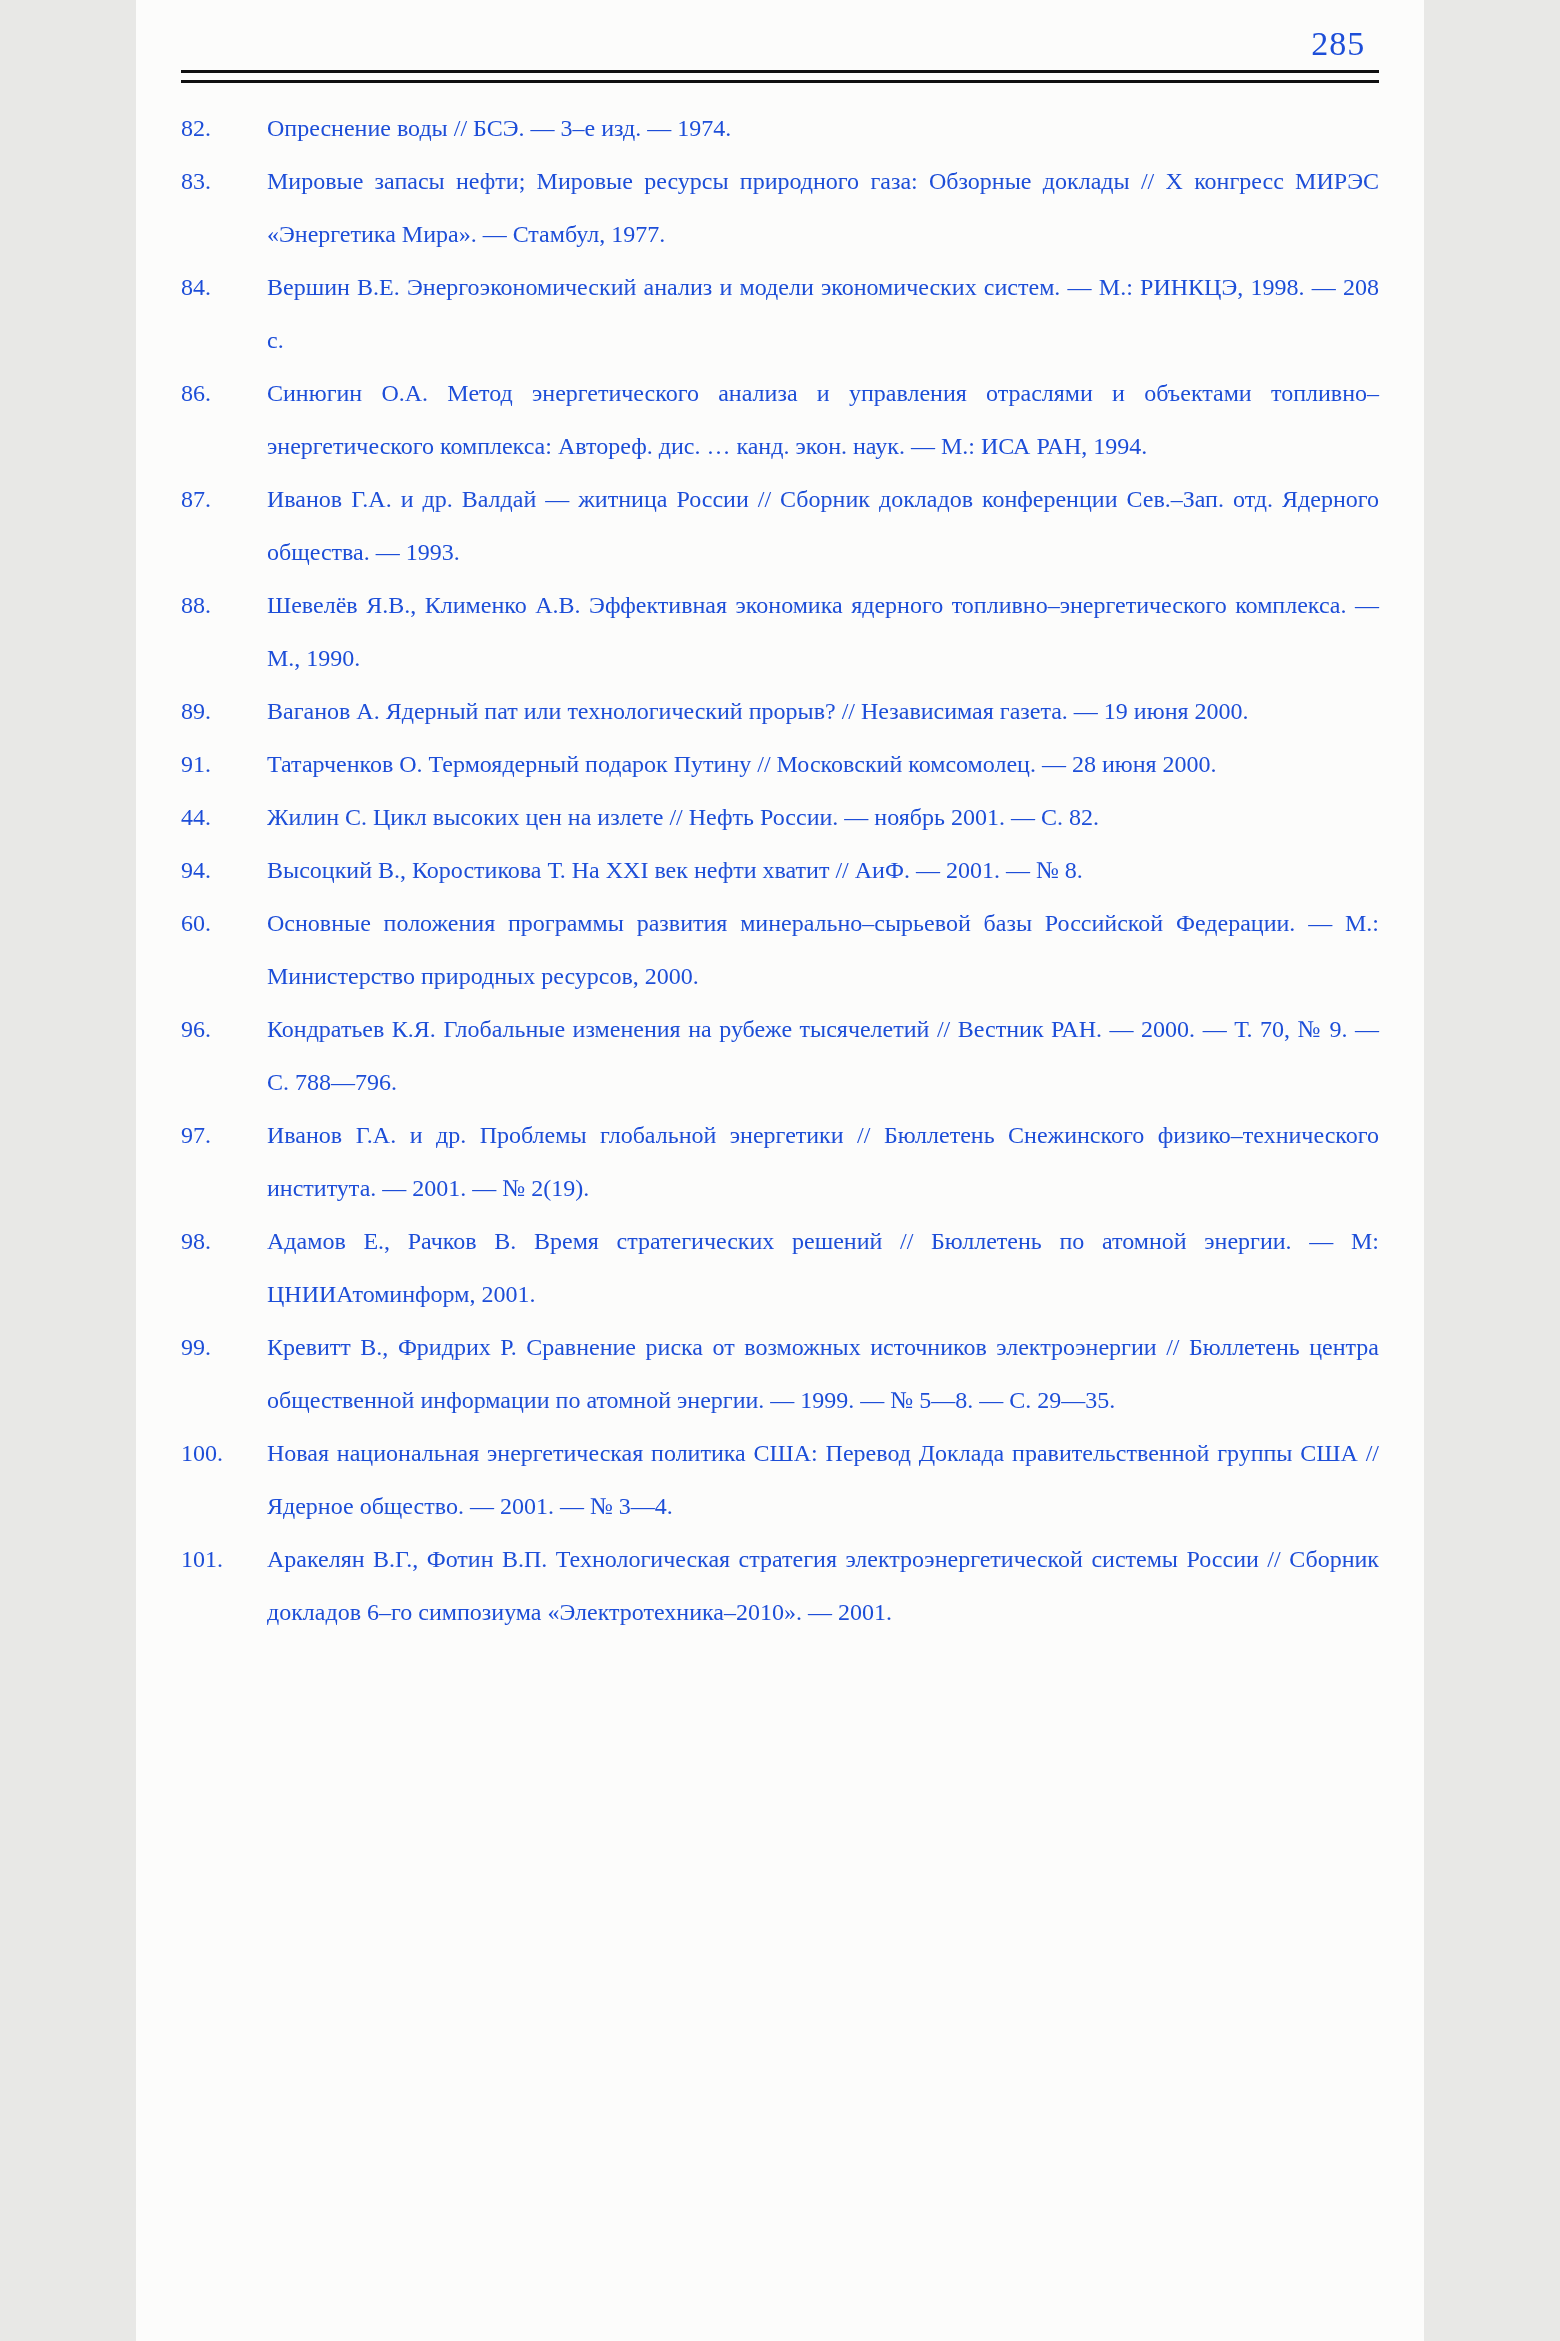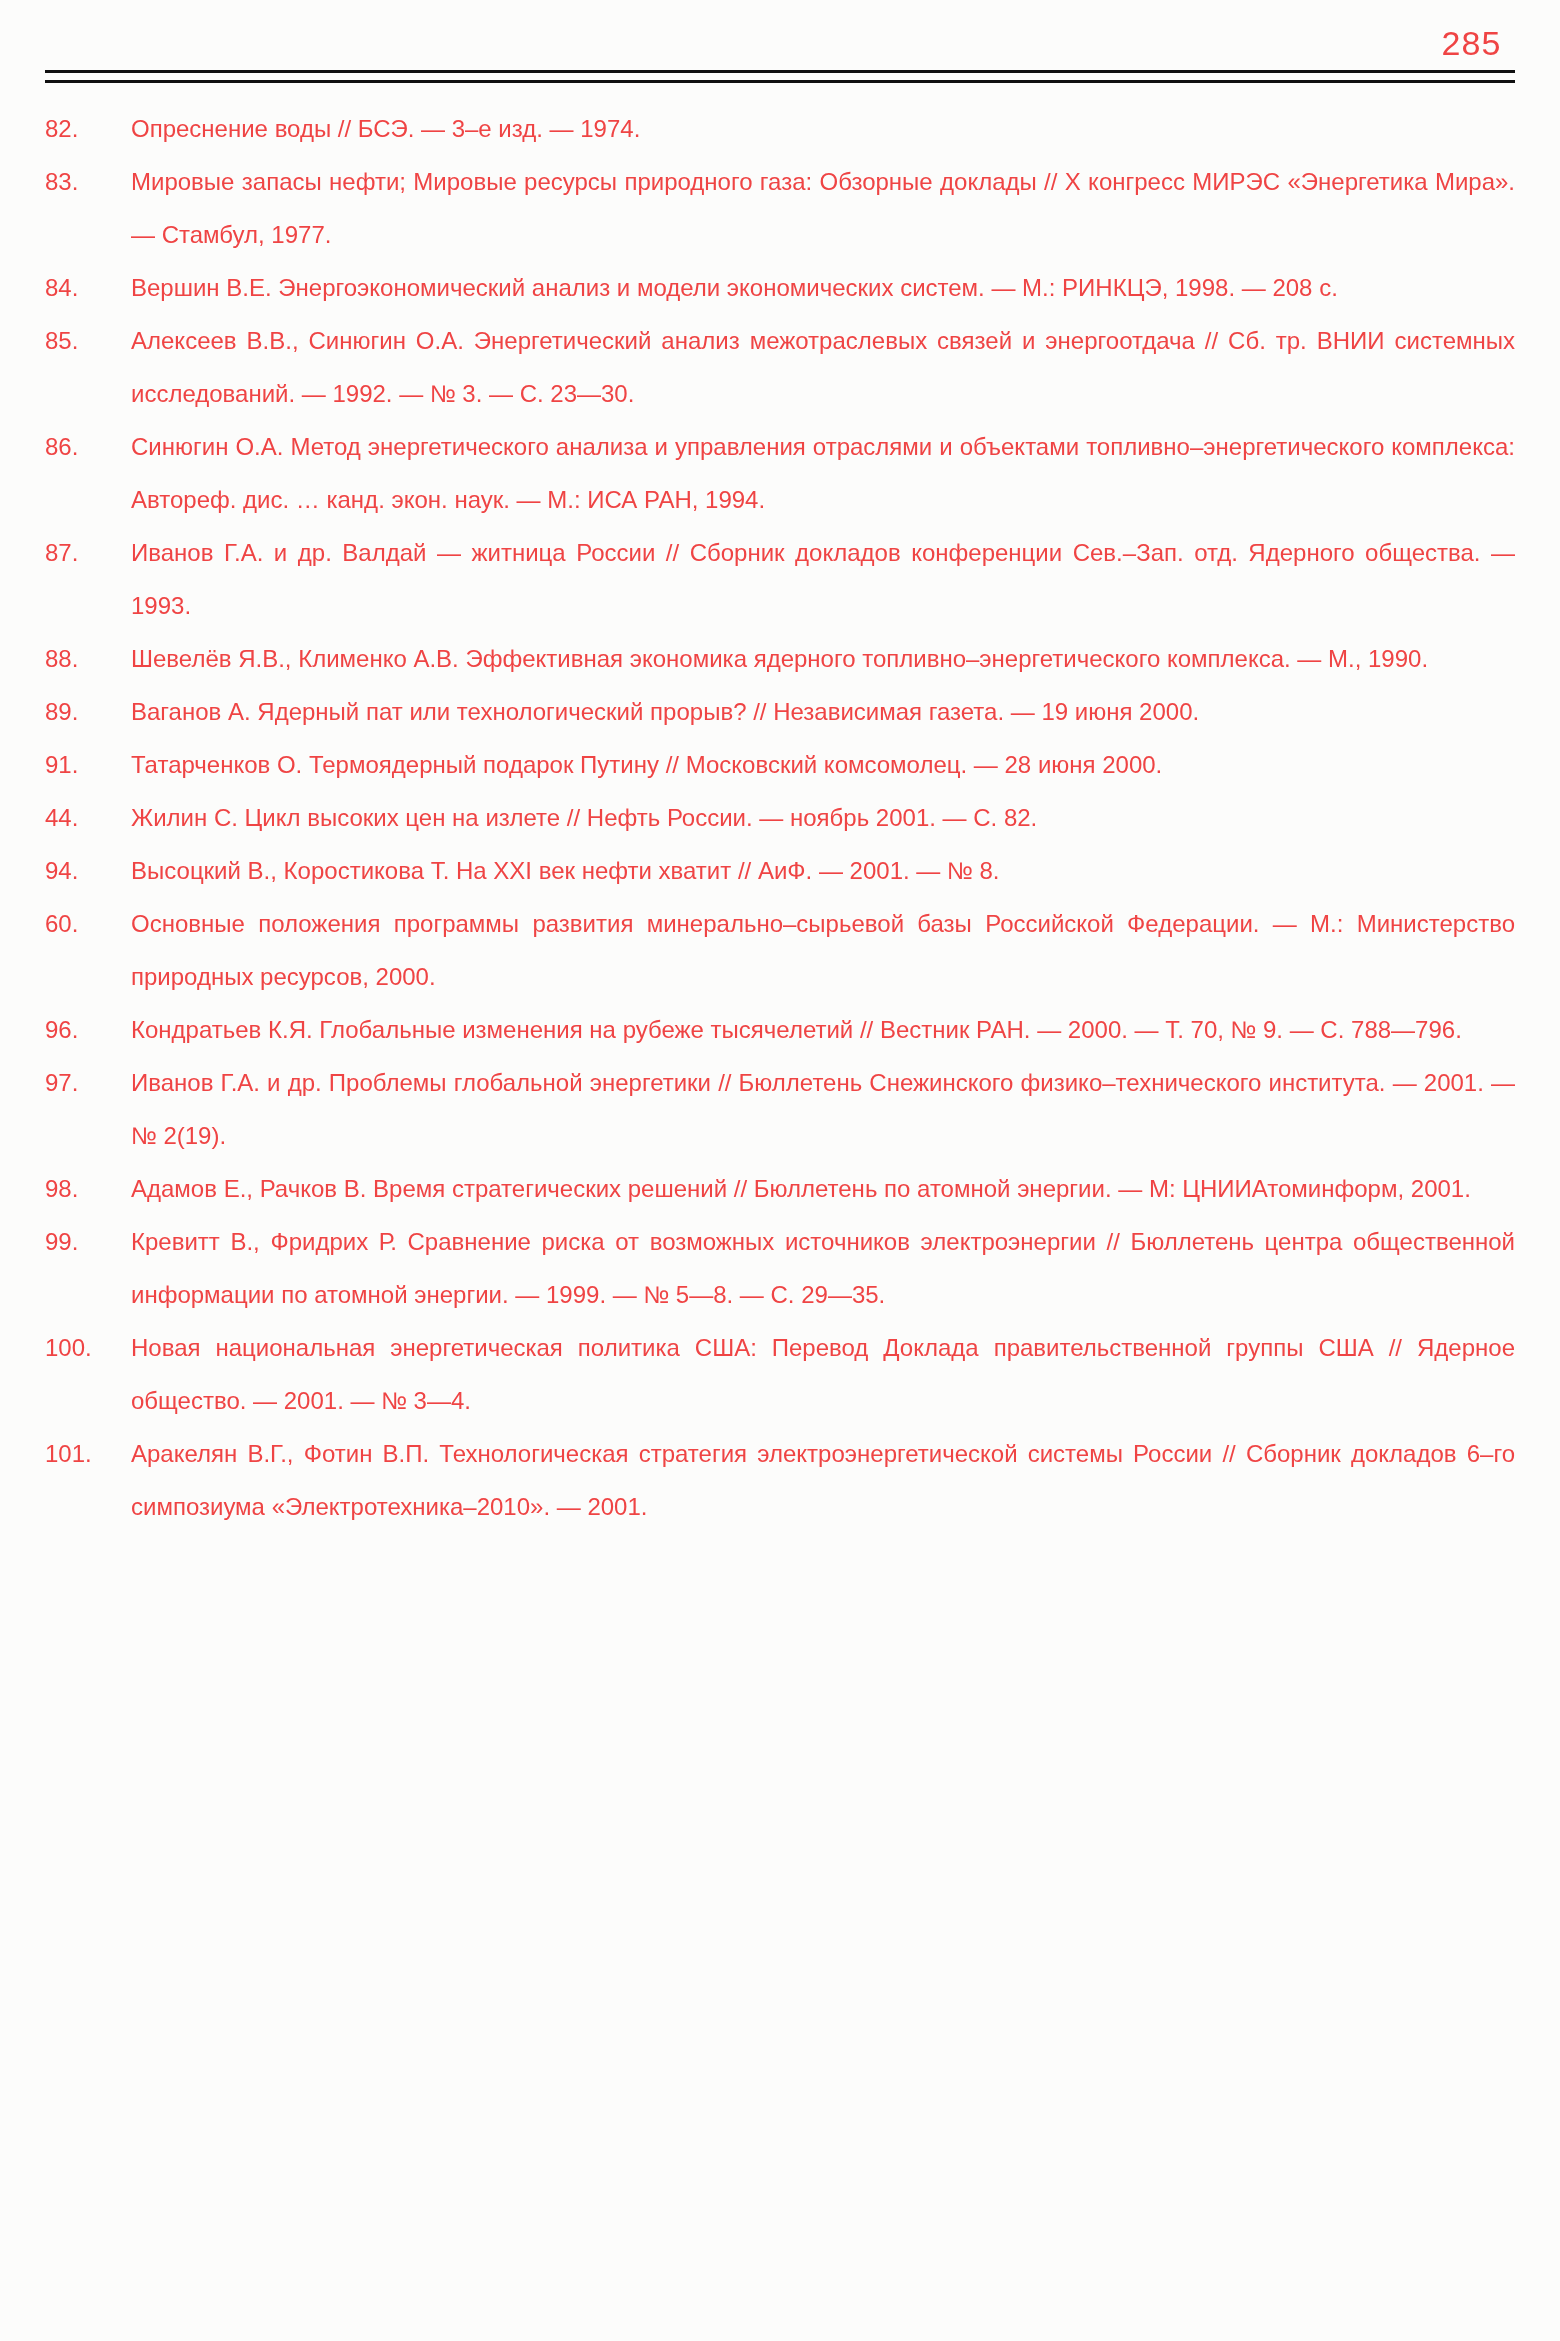--- a/index.html
+++ b/index.html
@@ -2,28 +2,28 @@
 <html><head>
 <meta charset="utf-8">
 <style>
   html, body {
     margin: 0;
     padding: 0;
     background: #e8e8e6;
   }
   .page {
     position: relative;
-    width: 1560px;
+    width: 1288px;
     height: 2342px;
     margin: 0 auto;
     background: #fcfcfb;
     box-sizing: border-box;
     padding: 21.5px 45px 19.5px 45px;
-    font-family: Liberation Sans, sans-serif;
-    color: #ef4444;
+    font-family: Liberation Serif, serif;
+    color: #1d4ed8;
     overflow: hidden;
   }
   .page-header {
     text-align: right;
     padding-right: 13.7px;
     font-size: 34px;
     line-height: 43px;
     height: 43px;
   }
   .page-number {
@@ -68,24 +68,20 @@
         <div class="ref-num">82.</div>
         <div class="ref-text">Опреснение воды // БСЭ. — 3–е изд. — 1974.</div>
       </div>
       <div class="ref-item">
         <div class="ref-num">83.</div>
         <div class="ref-text">Мировые запасы нефти; Мировые ресурсы природного газа: Обзорные доклады // X конгресс МИРЭС «Энергетика Мира». — Стамбул, 1977.</div>
       </div>
       <div class="ref-item">
         <div class="ref-num">84.</div>
         <div class="ref-text">Вершин В.Е. Энергоэкономический анализ и модели экономических систем. — М.: РИНКЦЭ, 1998. — 208 с.</div>
-      </div>
-      <div class="ref-item">
-        <div class="ref-num">85.</div>
-        <div class="ref-text">Алексеев В.В., Синюгин О.А. Энергетический анализ межотраслевых связей и энергоотдача // Сб. тр. ВНИИ системных исследований. — 1992. — № 3. — С. 23—30.</div>
       </div>
       <div class="ref-item">
         <div class="ref-num">86.</div>
         <div class="ref-text">Синюгин О.А. Метод энергетического анализа и управления отраслями и объектами топливно–энергетического комплекса: Автореф. дис. … канд. экон. наук. — М.: ИСА РАН, 1994.</div>
       </div>
       <div class="ref-item">
         <div class="ref-num">87.</div>
         <div class="ref-text">Иванов Г.А. и др. Валдай — житница России // Сборник докладов конференции Сев.–Зап. отд. Ядерного общества. — 1993.</div>
       </div>
       <div class="ref-item">

